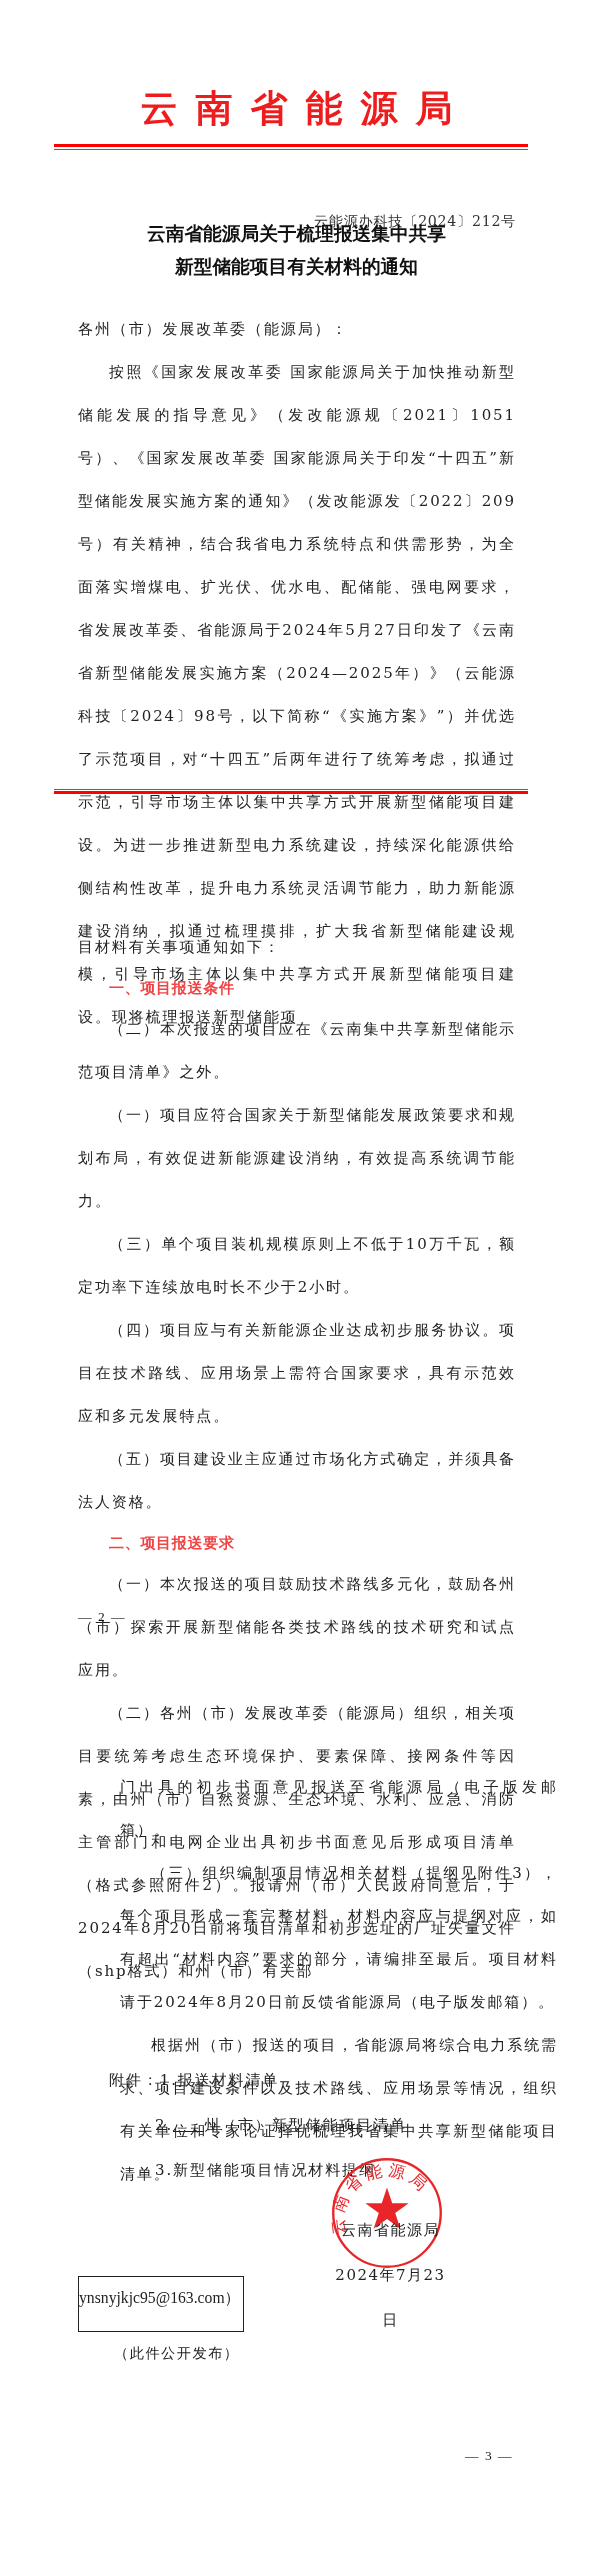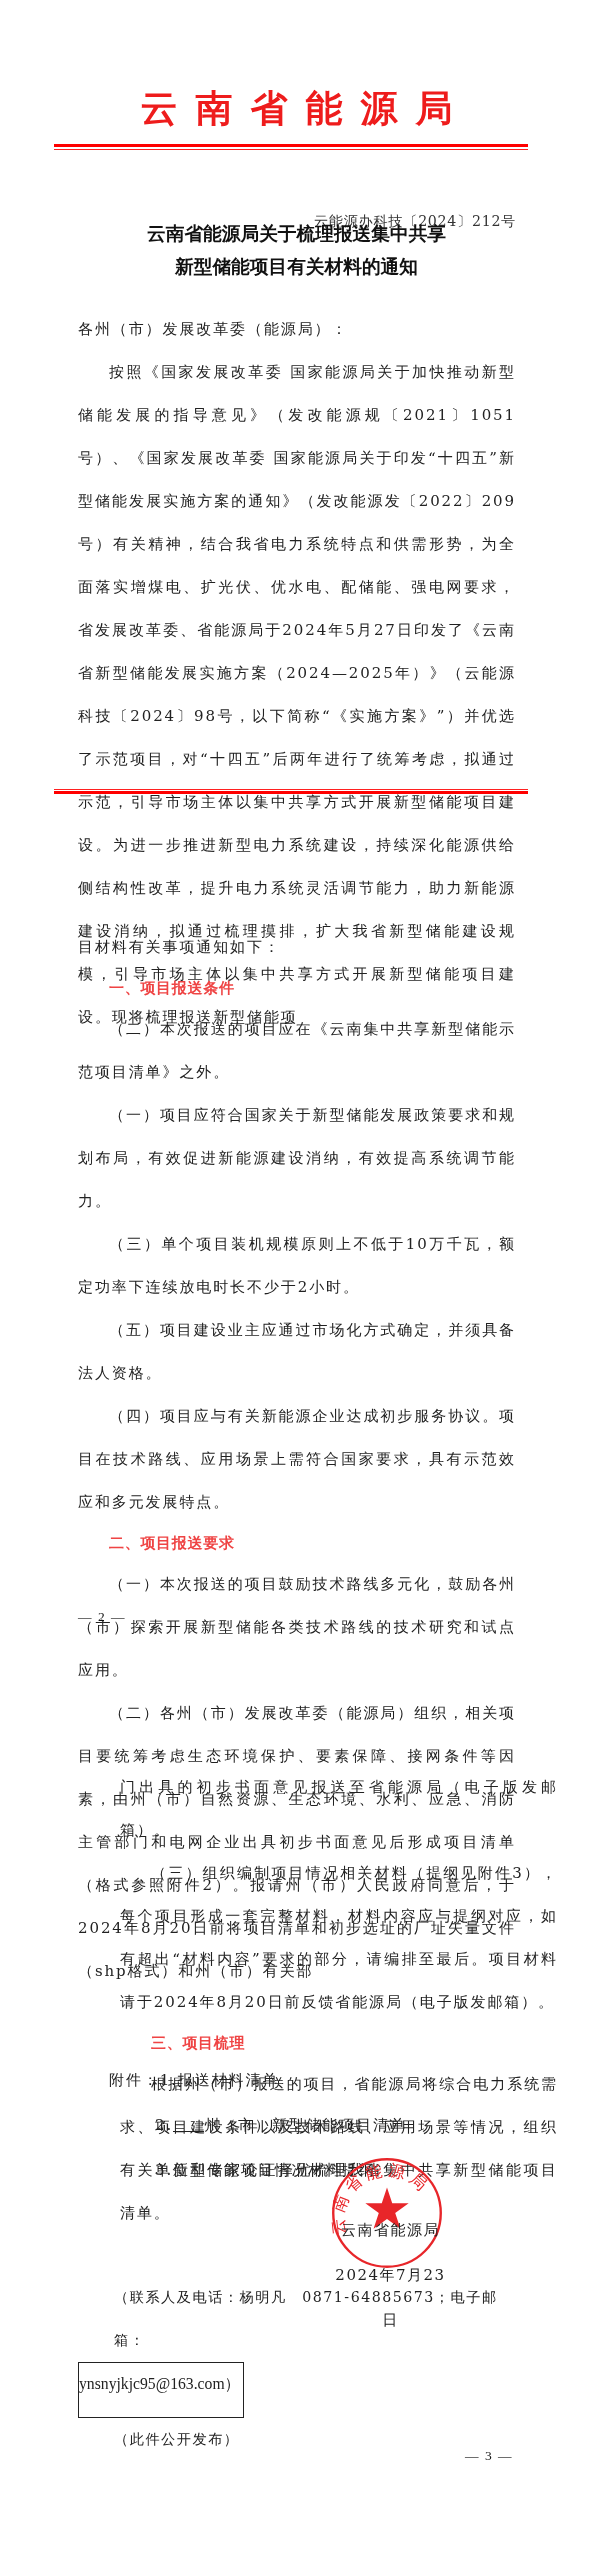--- a/index.html
+++ b/index.html
@@ -53,33 +53,32 @@
   <div class="thin" style="margin:0 0 1.5px 0;"></div>
     <div class="thick"></div>
 </div>
 
 <div class="abs text" style="top:926px;">
   <p class="p noind">目材料有关事项通知如下：</p>
   <p class="h" style="line-height:39px;">一、项目报送条件</p>
   <p class="p">（二）本次报送的项目应在《云南集中共享新型储能示范项目清单》之外。</p>
   <p class="p">（一）项目应符合国家关于新型储能发展政策要求和规划布局，有效促进新能源建设消纳，有效提高系统调节能力。</p>
   <p class="p">（三）单个项目装机规模原则上不低于10万千瓦，额定功率下连续放电时长不少于2小时。</p>
+  <p class="p">（四）项目应与有关新能源企业达成初步服务协议。项目在技术路线、应用场景上需符合国家要求，具有示范效应和多元发展特点。</p>
   <p class="p">（五）项目建设业主应通过市场化方式确定，并须具备法人资格。</p>
-  <p class="p">（四）项目应与有关新能源企业达成初步服务协议。项目在技术路线、应用场景上需符合国家要求，具有示范效应和多元发展特点。</p>
   <p class="h" style="line-height:39px;">二、项目报送要求</p>
   <p class="p">（一）本次报送的项目鼓励技术路线多元化，鼓励各州（市）探索开展新型储能各类技术路线的技术研究和试点应用。</p>
   <p class="p">（二）各州（市）发展改革委（能源局）组织，相关项目要统筹考虑生态环境保护、要素保障、接网条件等因素，由州（市）自然资源、生态环境、水利、应急、消防主管部门和电网企业出具初步书面意见后形成项目清单（格式参照附件2）。报请州（市）人民政府同意后，于2024年8月20日前将项目清单和初步选址的厂址矢量文件（shp格式）和州（市）有关部</p>
 </div>
 
 <div class="abs pagenum" style="left:78px; top:1609px;">— 2 —</div>
 
 <div class="abs text" style="top:1766px;margin-left:42px;">
   <p class="p noind">门出具的初步书面意见报送至省能源局（电子版发邮箱）。</p>
   <p class="p">（三）组织编制项目情况相关材料（提纲见附件3），每个项目形成一套完整材料，材料内容应与提纲对应，如有超出“材料内容”要求的部分，请编排至最后。项目材料请于2024年8月20日前反馈省能源局（电子版发邮箱）。</p>
-  <p class="h" style="line-height:39px;">三、项目梳理</p>
   <p class="p">根据州（市）报送的项目，省能源局将综合电力系统需求、项目建设条件以及技术路线、应用场景等情况，组织有关单位和专家论证择优梳理我省集中共享新型储能项目清单。</p>
 </div>
 
 <div class="abs attach" style="top:2058px;">
   <div>
     <span>附件：</span><span>1.报送材料清单</span>
   </div>
   <div class="item2">
     <span>2.</span><span class="blank"></span><span>州（市）新型储能项目清单</span>
   </div>
@@ -96,21 +95,20 @@
   </text>
   <polygon points="75,42 82,63 104,63 86,76 93,97 75,84 57,97 64,76 46,63 68,63" fill="#e8262a"></polygon>
 </svg>
 
 <div class="abs sig" style="top:2208px;">
   <div>云南省能源局</div>
   <div>2024年7月23日</div>
 </div>
 
 <div class="abs contact" style="top:2276px;">
-  <div style="padding-left:36px;">（联系人及电话：杨明凡　0871-64885673；电子邮箱：</div>
   <div>
     <span class="email-box"><span>ynsnyjkjc95@163.com</span><span>）</span></span>
   </div>
   <div style="padding-left:36px;">（此件公开发布）</div>
 </div>
 
 <div class="abs pagenum" style="left:465px; top:2448px;">— 3 —</div>
 
 
 </body></html>

